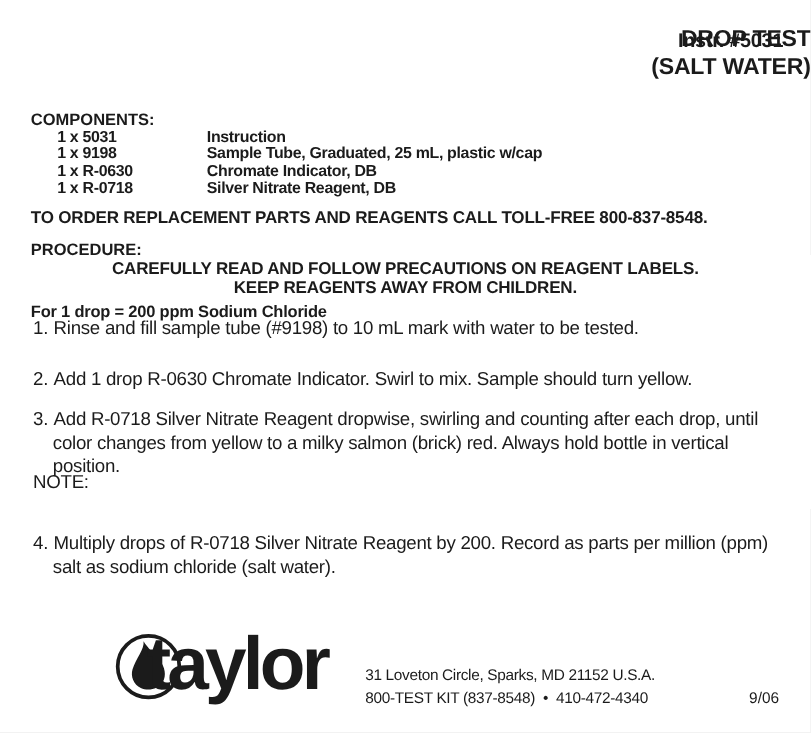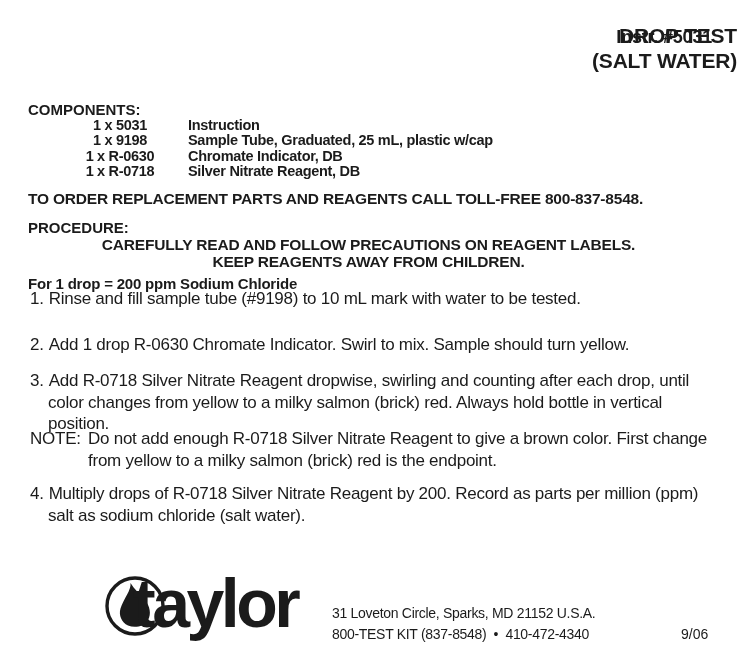--- a/index.html
+++ b/index.html
@@ -30,21 +30,21 @@
     font-size: 18px;
     letter-spacing: -0.2px;
   }
 
   
   .comp-heading {
     top: 101px; left: 28px;
     font-weight: bold; font-size: 15px;
   }
   .comp-list { top: 118px; left: 52px; }
-  .comp-row { display: flex; line-height: 15.3px; font-weight: bold; font-size: 14.5px; letter-spacing: -0.3px; white-space: nowrap; text-align: center; }
+  .comp-row { display: flex; line-height: 15.3px; font-weight: bold; font-size: 14.5px; letter-spacing: -0.3px; white-space: nowrap; }
   .comp-qty { width: 136px; flex: 0 0 136px; }
   .order-line {
     top: 190px; left: 28px;
     font-weight: bold; font-size: 15.5px; letter-spacing: -0.2px;
     white-space: nowrap;
   }
 
   
   .proc-heading {
     top: 219px; left: 28px;
@@ -134,21 +134,21 @@
   <p class="abs step step-1">
     <span class="step-num">1.</span><span>Rinse and fill sample tube (#9198) to 10 mL mark with water to be tested.</span>
   </p>
   <p class="abs step step-2">
     <span class="step-num">2.</span><span>Add 1 drop R-0630 Chromate Indicator. Swirl to mix. Sample should turn yellow.</span>
   </p>
   <p class="abs step step-3">
     <span class="step-num">3.</span><span>Add R-0718 Silver Nitrate Reagent dropwise, swirling and counting after each drop, until color changes from yellow to a milky salmon (brick) red. Always hold bottle in vertical position.</span>
   </p>
   <p class="abs note">
-    <span class="note-label">NOTE:</span><span>Do not add enough R-0718 Silver Nitrate Reagent to give a brown color. First change from yellow to a milky salmon (brick) red is the endpoint.</span>
+    <span class="note-label">NOTE:</span>
   </p>
   <p class="abs step step-4">
     <span class="step-num">4.</span><span>Multiply drops of R-0718 Silver Nitrate Reagent by 200. Record as parts per million (ppm) salt as sodium chloride (salt water).</span>
   </p>
 
   <svg class="abs logo-mark" width="64" height="66" viewBox="0 0 64 66" aria-hidden="true">
     <circle cx="31" cy="32" r="28" fill="none" stroke="#1b1b1b" stroke-width="3.4"></circle>
     <path d="M26.5 9 C 27.5 16, 19.5 25, 16.5 34.5 C 14.5 41, 17.5 48.5, 24 51.5 C 31 54.5, 40 52.5, 44 46 C 47.5 40, 46 32.5, 41 26 C 36.5 20.5, 30 15, 26.5 9 Z" fill="#1b1b1b"></path>
   </svg>
   <div class="abs logo-word">taylor</div>

